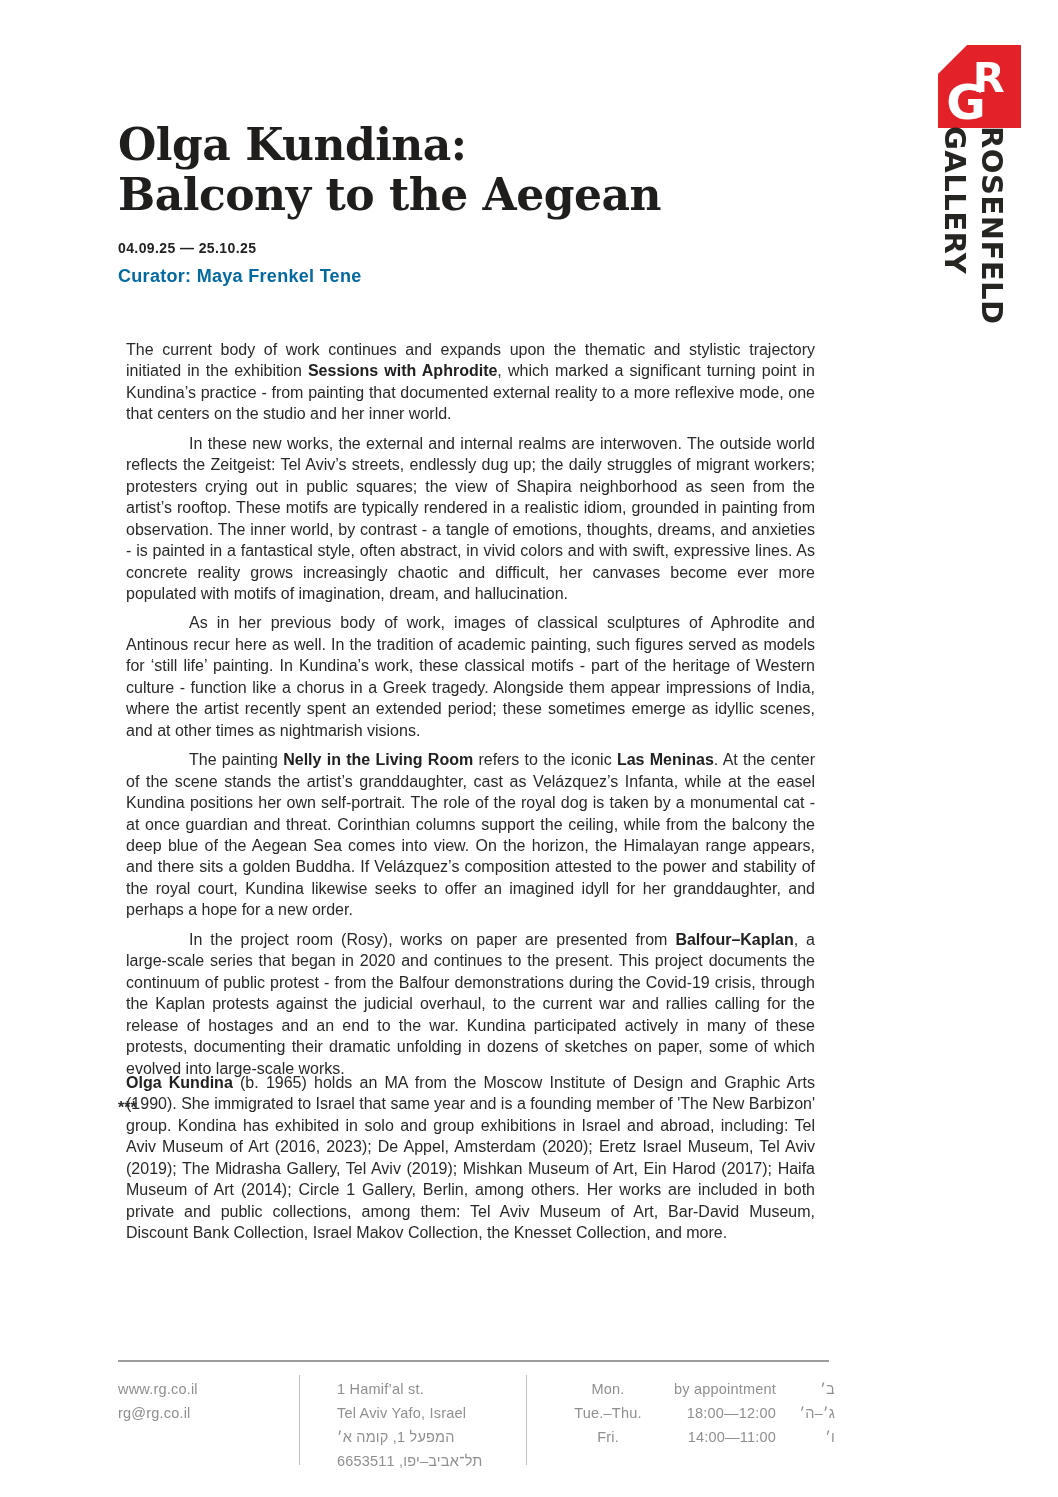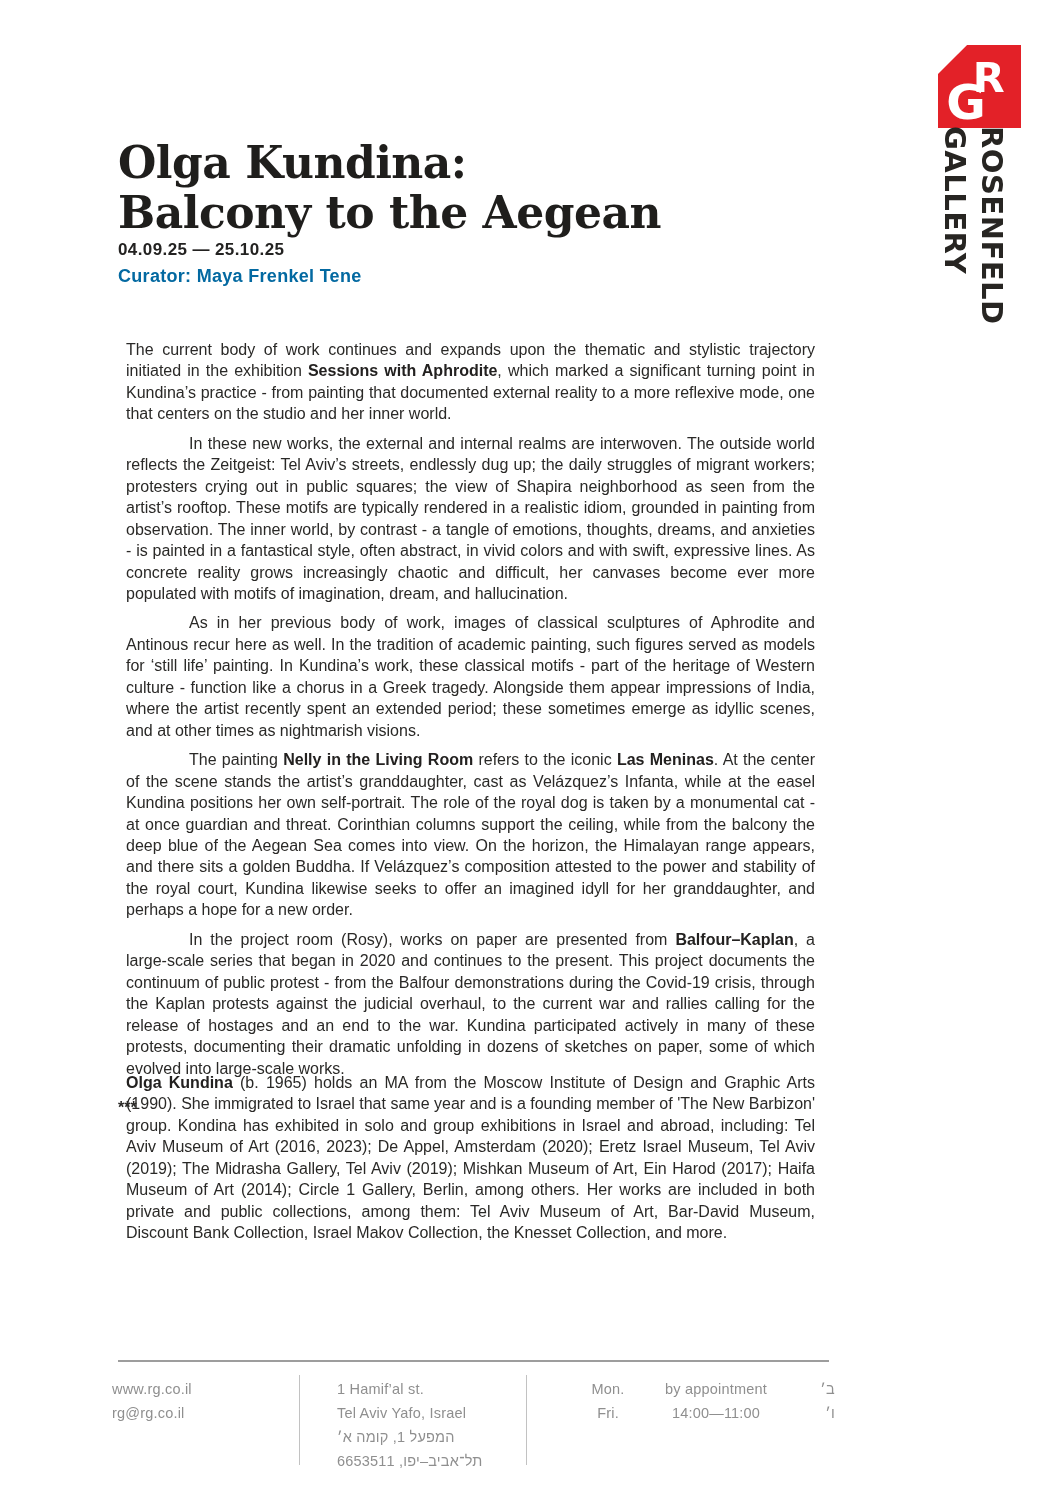--- a/index.html
+++ b/index.html
@@ -24,25 +24,24 @@
     color:#272522;
   }
 
   
   .title {
     position:absolute; left:118px; top:120px; width:740px;
     font-family:"DejaVu Serif", serif;
     font-weight:700;
     font-size:44px; line-height:50px; letter-spacing:-0.5px;
     color:#1f1e1c;
-    margin-top:18px;
   }
   .dates {
     position:absolute; left:118px; top:240px;
-    font-weight:700; font-size:17px; letter-spacing:0.4px; color:#232221;
+    font-weight:700; font-size:14px; letter-spacing:0.4px; color:#232221;
   }
   .curator {
     position:absolute; left:118px; top:266px;
     font-weight:700; font-size:18px; letter-spacing:0.3px; color:#0369a1;
   }
 
   
   .body-text { position:absolute; left:118px; top:331px; width:705px; }
   .para {
     margin:8px;
@@ -59,27 +58,27 @@
   }
   .bio-text { position:absolute; left:118px; top:1064px; width:705px; }
 
   
   .footer-rule { position:absolute; left:118px; top:1360px; width:711px; height:2px; background:#9d9d9d; }
   .v-divider { position:absolute; top:1375px; width:1px; height:90px; background:#c2c2c2; }
   .v-divider.d1 { left:299px; }
   .v-divider.d2 { left:526px; }
 
   .footer-col { position:absolute; top:1377px; font-size:14.5px; line-height:24px; letter-spacing:0.2px; color:#8f8f8f; }
-  .footer-contact { left:112px; }
+  .footer-contact { left:118px; }
   .footer-address { left:337px; }
   .footer-hours  { left:560px; width:275px; }
 
   .hours-row { display:flex; line-height:24px; }
   .h-day-en { width:96px; text-align:center; }
-  .h-time   { width:120px; text-align:center; }
+  .h-time   { width:120px; text-align:right; }
   .h-day-he { flex:1; text-align:right; }
 </style>
 </head>
 <body>
 
 <div class="page">
 
   <svg class="logo-mark" viewBox="0 0 100 100" aria-hidden="true">
     <path d="M35 0 H100 V100 H0 V35 Z" fill="#e32128"></path>
     <text x="10" y="89" font-family="DejaVu Sans, sans-serif" font-weight="bold" font-size="58" fill="#ffffff">G</text>
@@ -127,19 +126,24 @@
       <div class="line">תל־אביב–יפו, 6653511</div>
     </div>
 
   <div class="footer-col footer-hours">
       <div class="hours-row">
         <span class="h-day-en">Mon.</span>
         <span class="h-time">by appointment</span>
         <span class="h-day-he">ב׳</span>
       </div>
       <div class="hours-row">
+        <span class="h-day-en">Tue.–Thu.</span>
+        <span class="h-time">18:00—12:00</span>
+        <span class="h-day-he">ג׳–ה׳</span>
+      </div>
+      <div class="hours-row">
         <span class="h-day-en">Fri.</span>
         <span class="h-time">14:00—11:00</span>
         <span class="h-day-he">ו׳</span>
       </div>
     </div>
 
 </div>
 
 </body></html>

